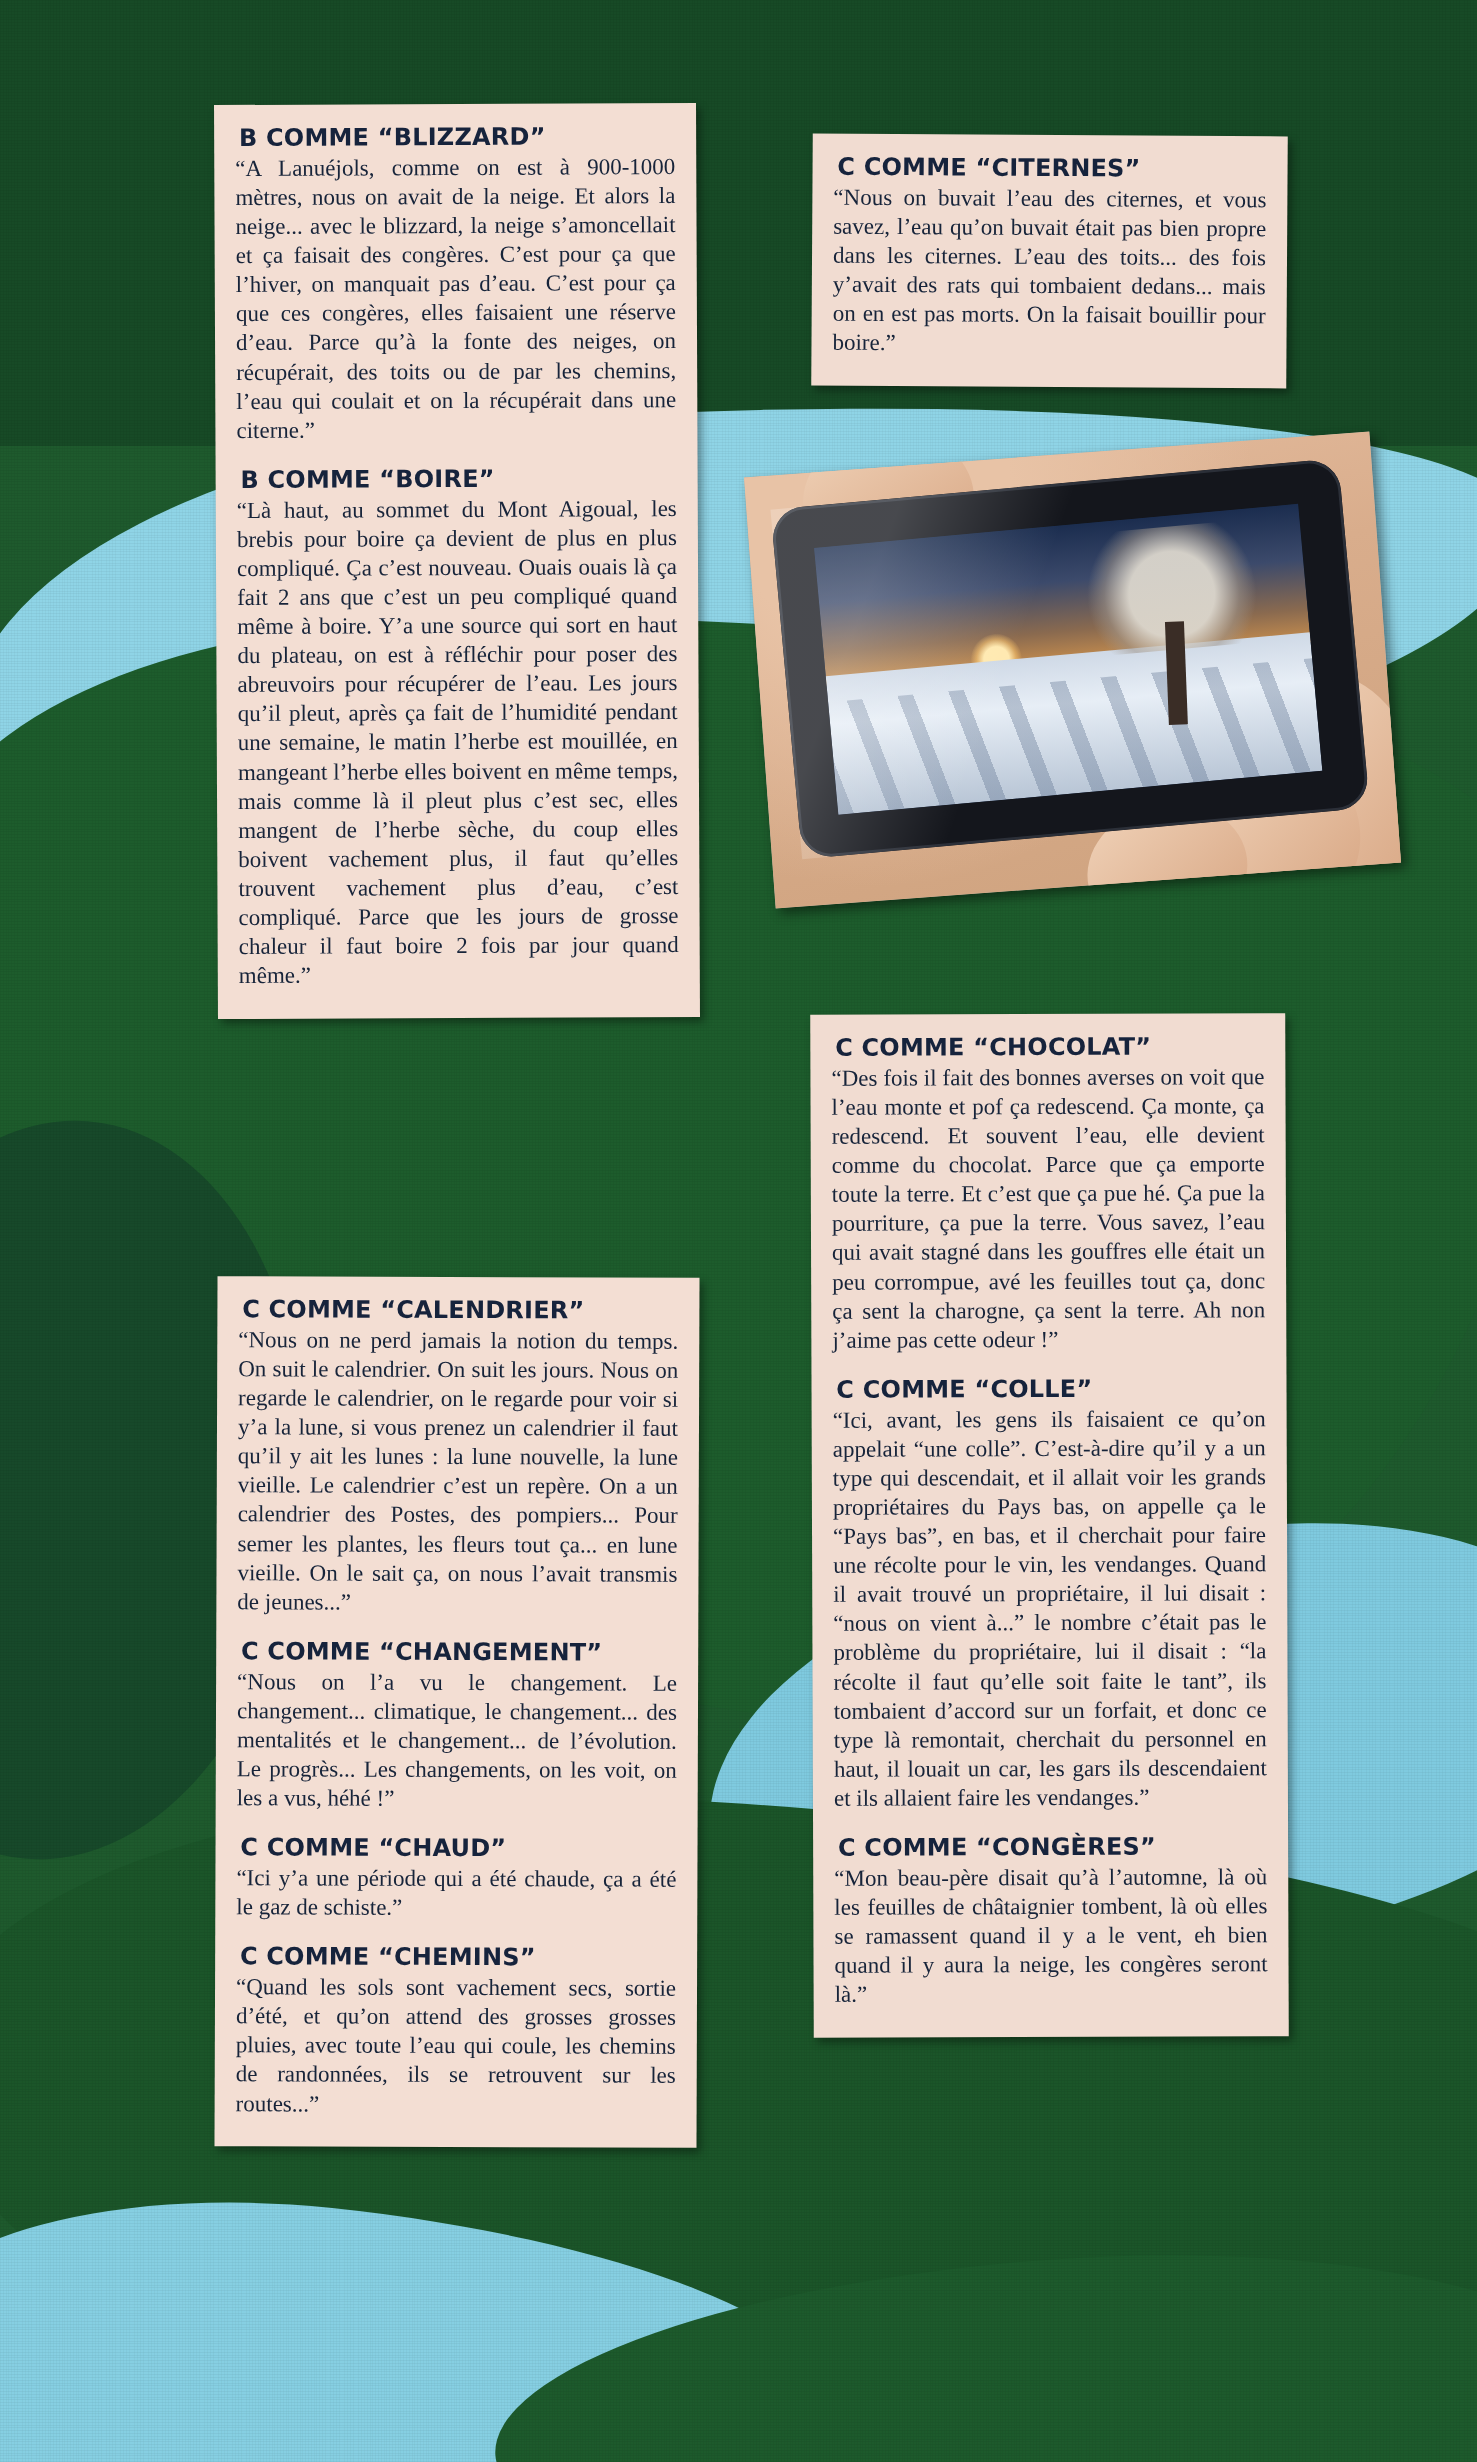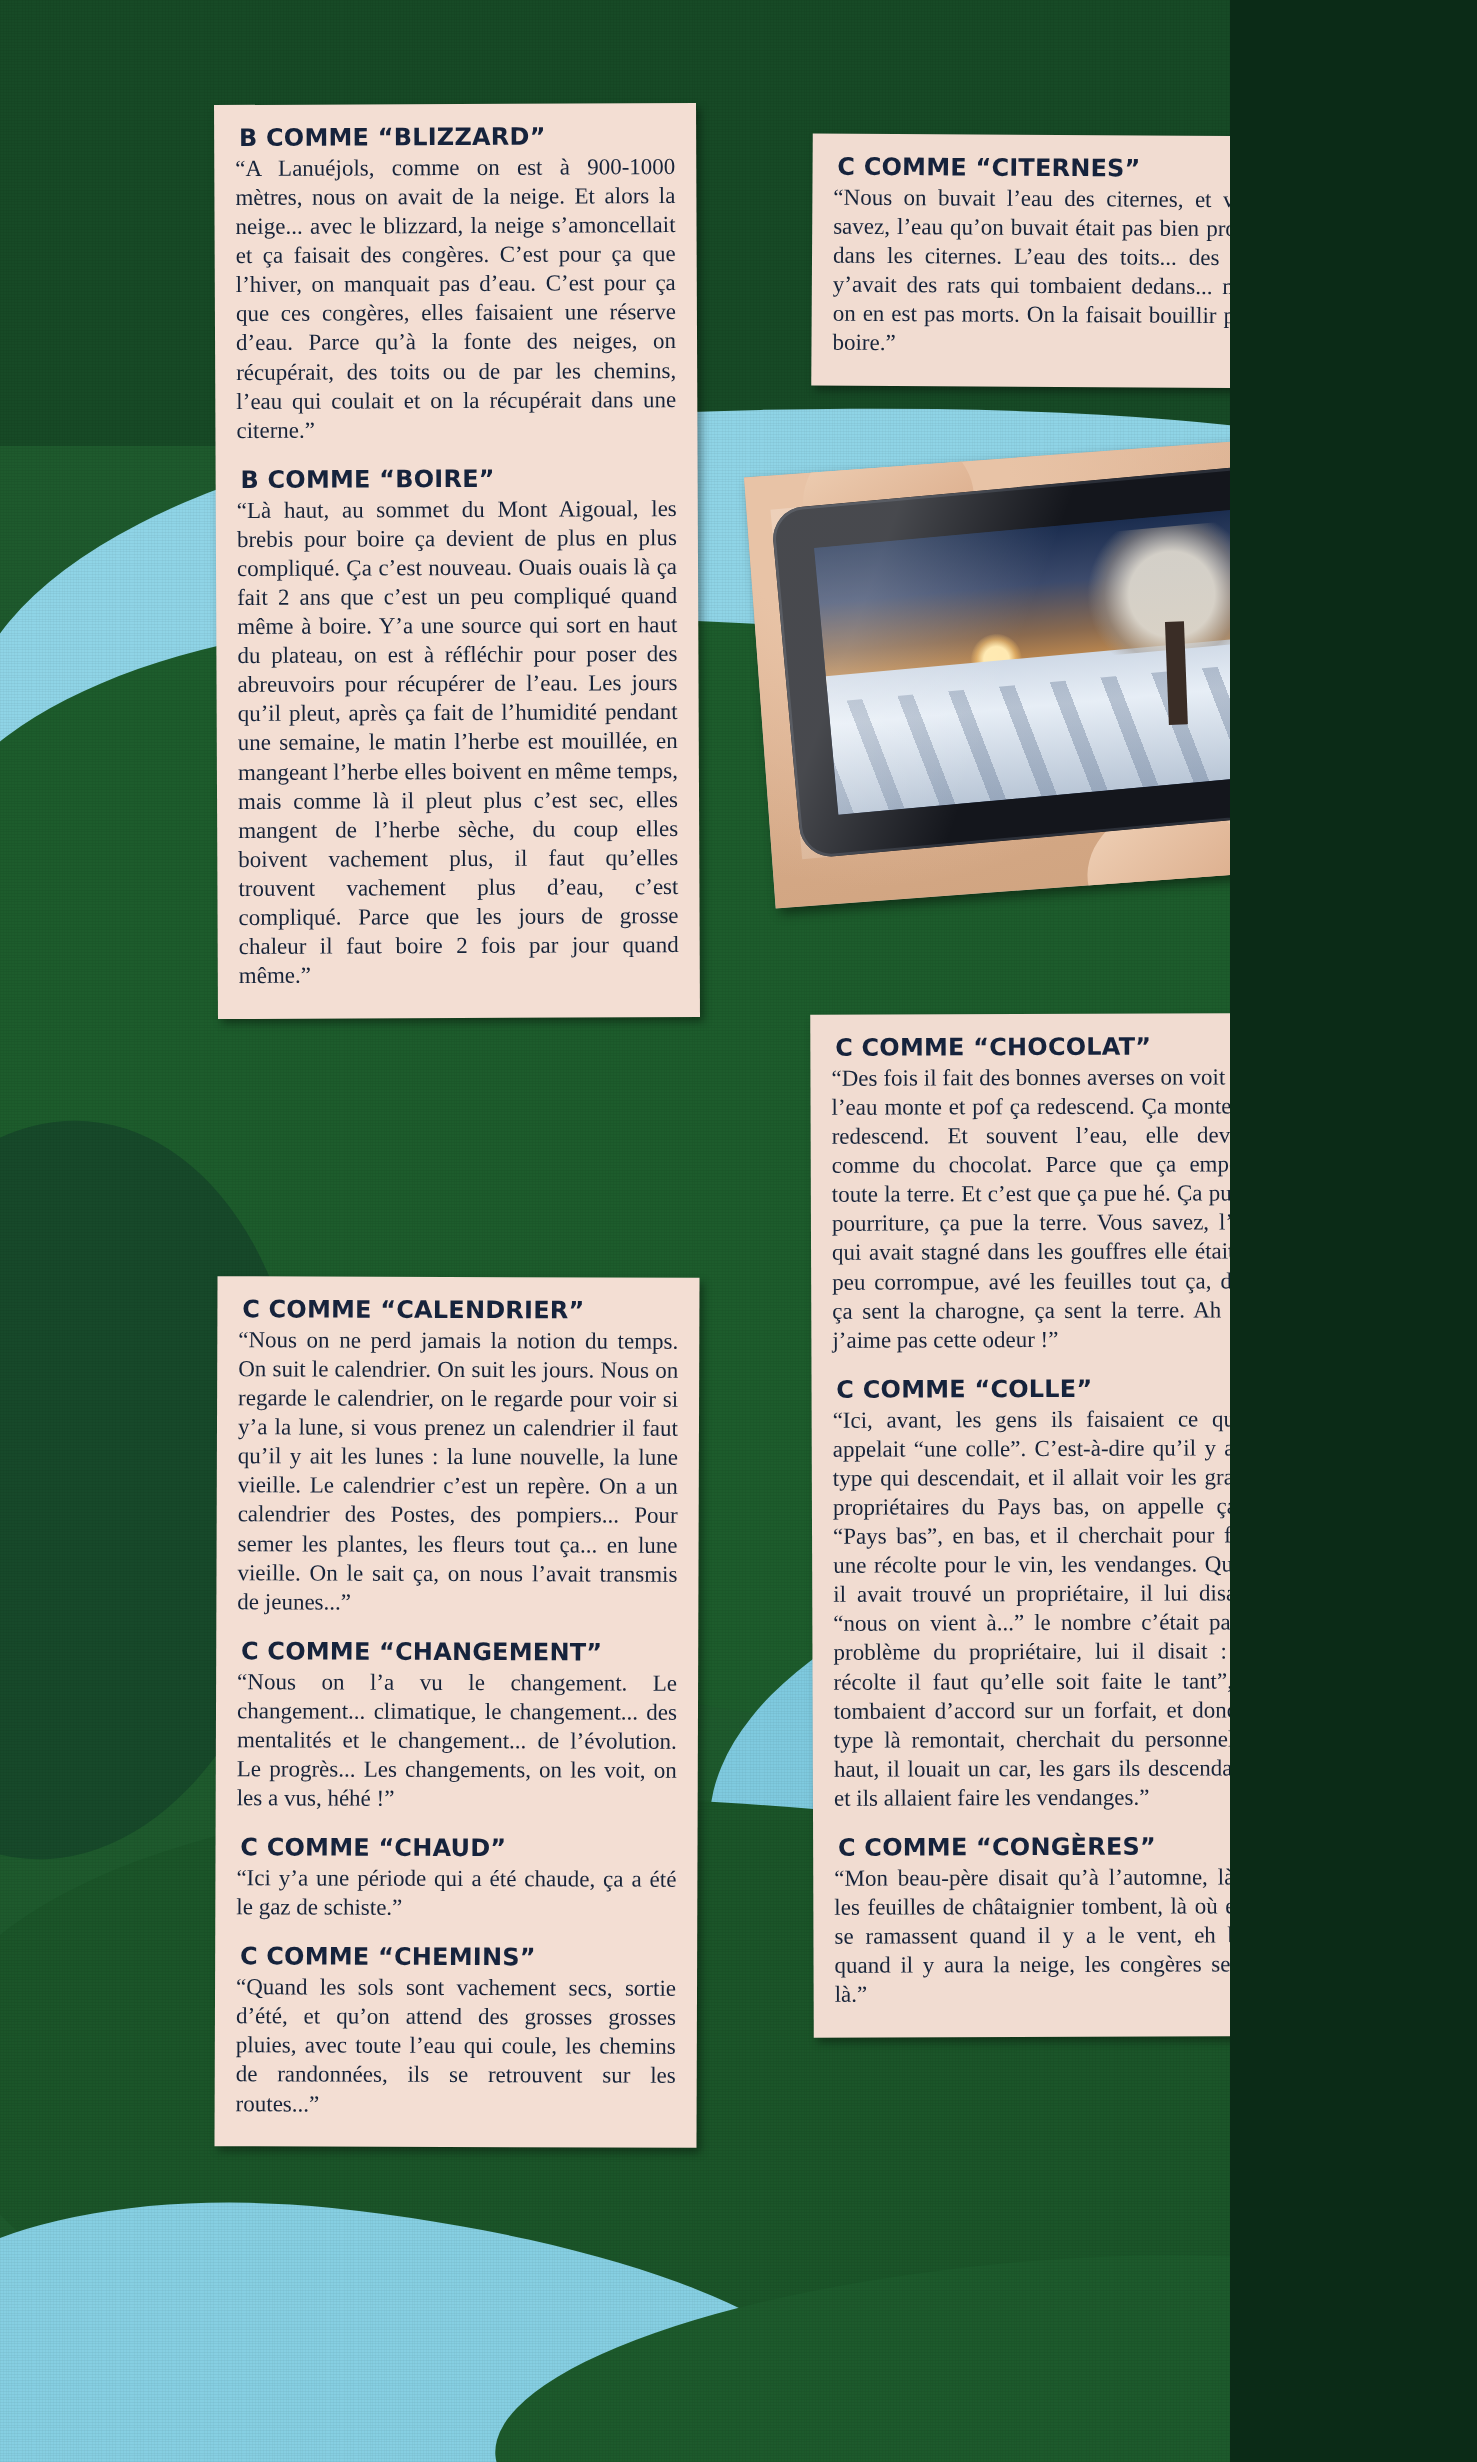--- a/index.html
+++ b/index.html
@@ -5,21 +5,21 @@
   html, body {
     margin: 0;
     padding: 0;
     background: #0b2b17;
   }
   body {
     font-family: "Liberation Serif", serif;
   }
   #page {
     position: relative;
-    width: 1230px;
+    width: 1477px;
     height: 2462px;
     overflow: hidden;
     background: #1f5c2e;
   }
   
   .bg-base {
     position: absolute;
     inset: 0;
     background: #1e5a2d;
   }

